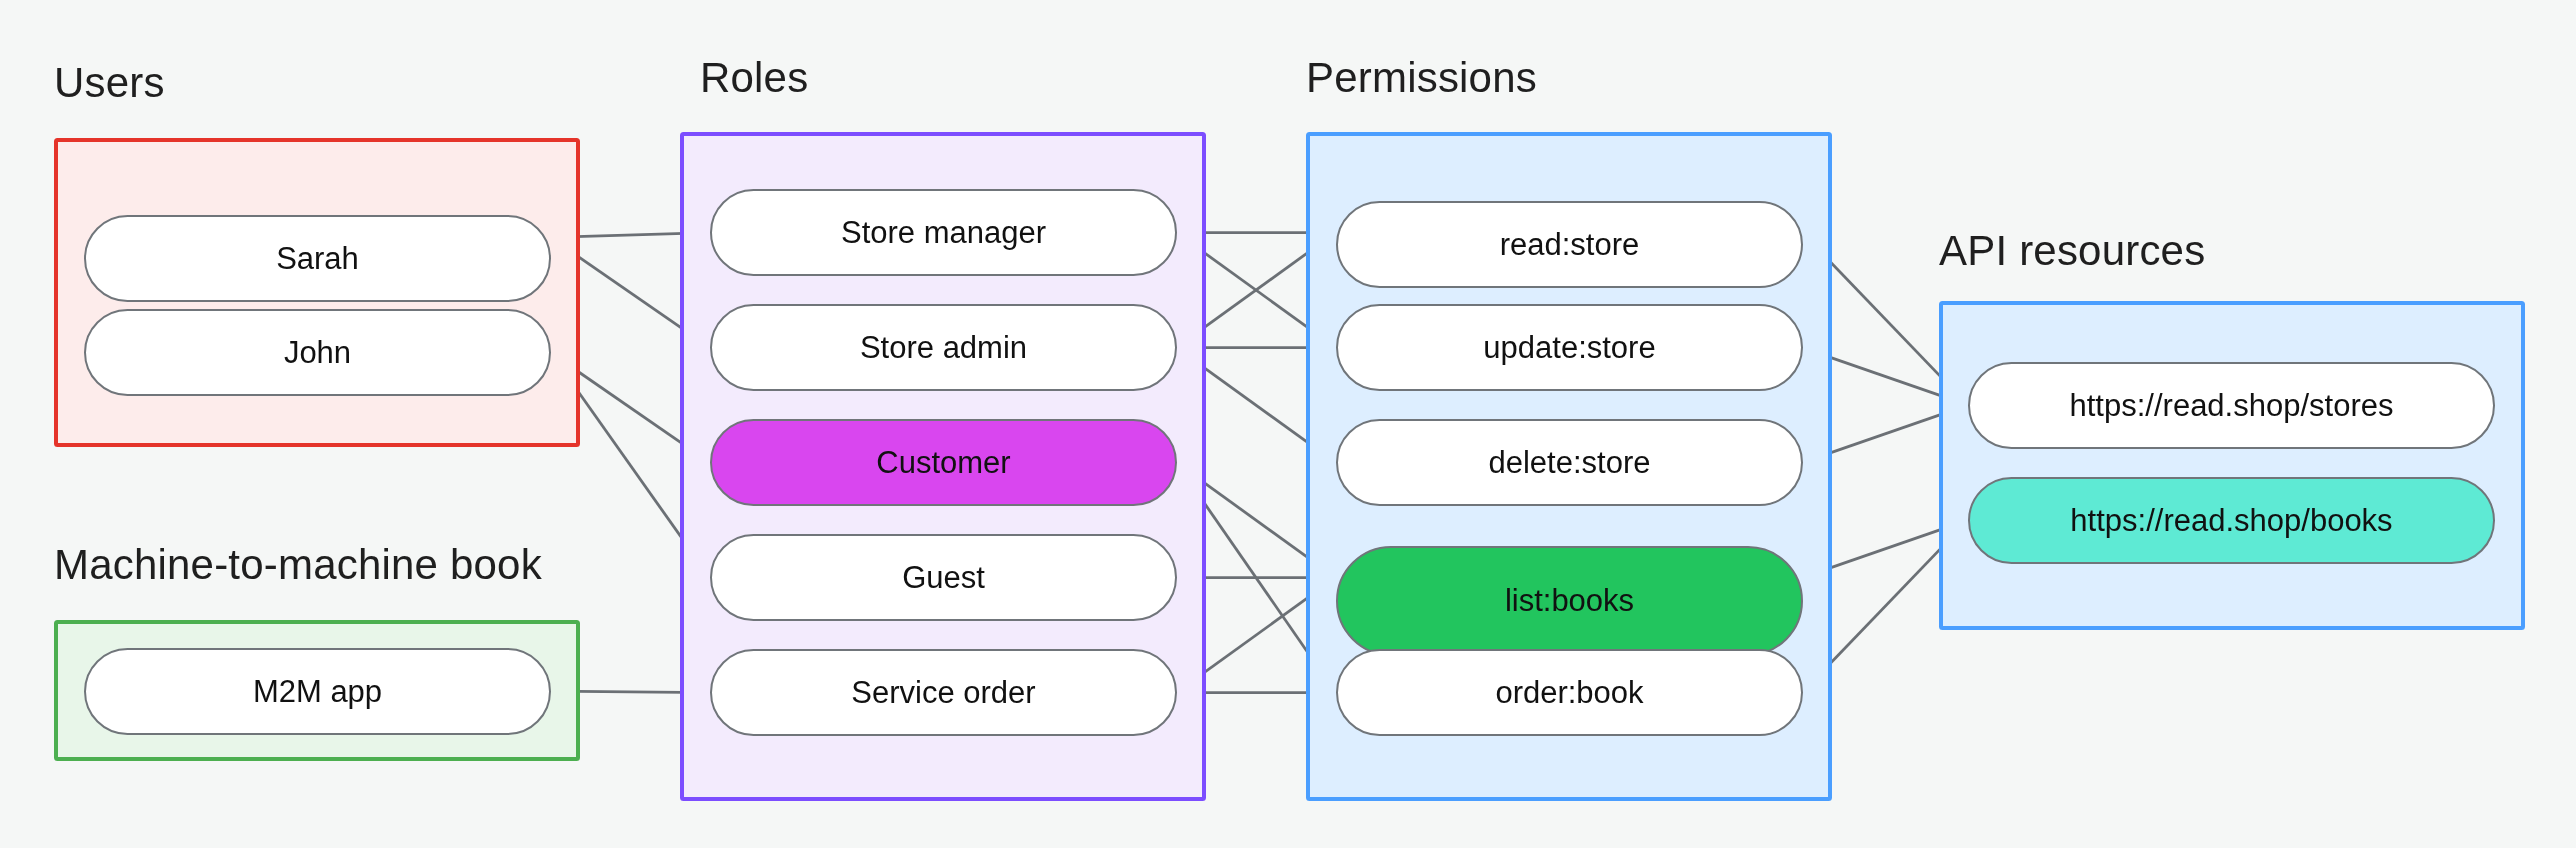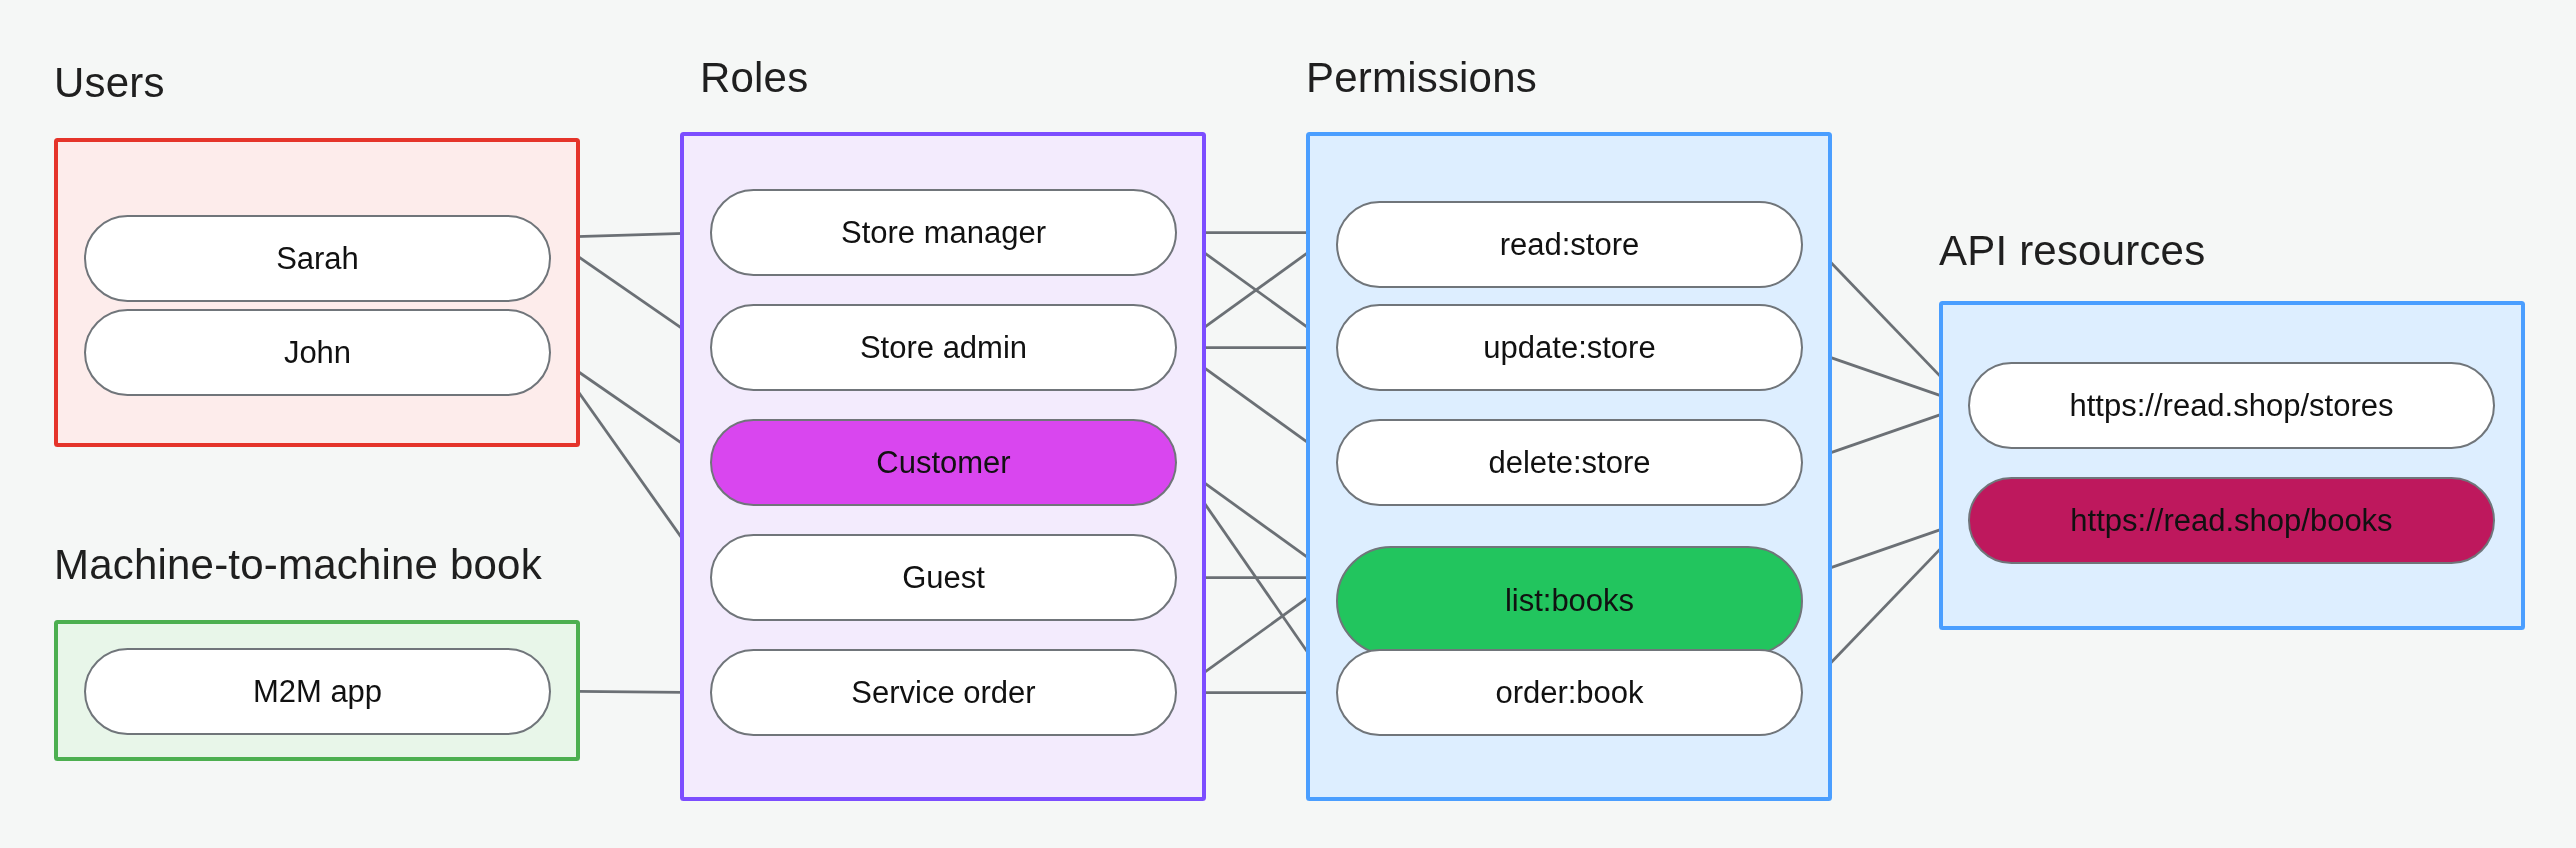--- a/index.html
+++ b/index.html
@@ -97,16 +97,16 @@
       <div class="group-label" style="left: 1306px; top: 54px;">Permissions</div>
       <div class="group-box" style="left: 1306px; top: 132px; width: 526px; height: 669px; border-color: rgb(74, 158, 255); background: rgb(221, 238, 255);"></div>
       <div class="node" style="left: 1336px; top: 189px; width: 467px; height: 87px; border-color: rgb(112, 117, 122); background: rgb(255, 255, 255); margin-top: 12px;">read:store</div>
       <div class="node" style="left: 1336px; top: 304px; width: 467px; height: 87px; border-color: rgb(112, 117, 122); background: rgb(255, 255, 255);">update:store</div>
       <div class="node" style="left: 1336px; top: 419px; width: 467px; height: 87px; border-color: rgb(112, 117, 122); background: rgb(255, 255, 255);">delete:store</div>
       <div class="node" style="left: 1336px; top: 534px; width: 467px; height: 110px; border-color: rgb(112, 117, 122); background: #22c55e; margin-top: 12px;">list:books</div>
       <div class="node" style="left: 1336px; top: 649px; width: 467px; height: 87px; border-color: rgb(112, 117, 122); background: rgb(255, 255, 255);">order:book</div>
       <div class="group-label" style="left: 1939px; top: 227px;">API resources</div>
       <div class="group-box" style="left: 1939px; top: 301px; width: 586px; height: 329px; border-color: rgb(74, 158, 255); background: rgb(221, 238, 255);"></div>
       <div class="node" style="left: 1968px; top: 362px; width: 527px; height: 87px; border-color: rgb(112, 117, 122); background: rgb(255, 255, 255);">https://read.shop/stores</div>
-      <div class="node" style="left: 1968px; top: 477px; width: 527px; height: 87px; border-color: rgb(112, 117, 122); background: #be185d;">https://read.shop/books</div>
+      <div class="node" style="left: 1968px; top: 477px; width: 527px; height: 87px; border-color: rgb(112, 117, 122); background: #5eead4;">https://read.shop/books</div>
     </div>
 </div>
 
 
 </body></html>

